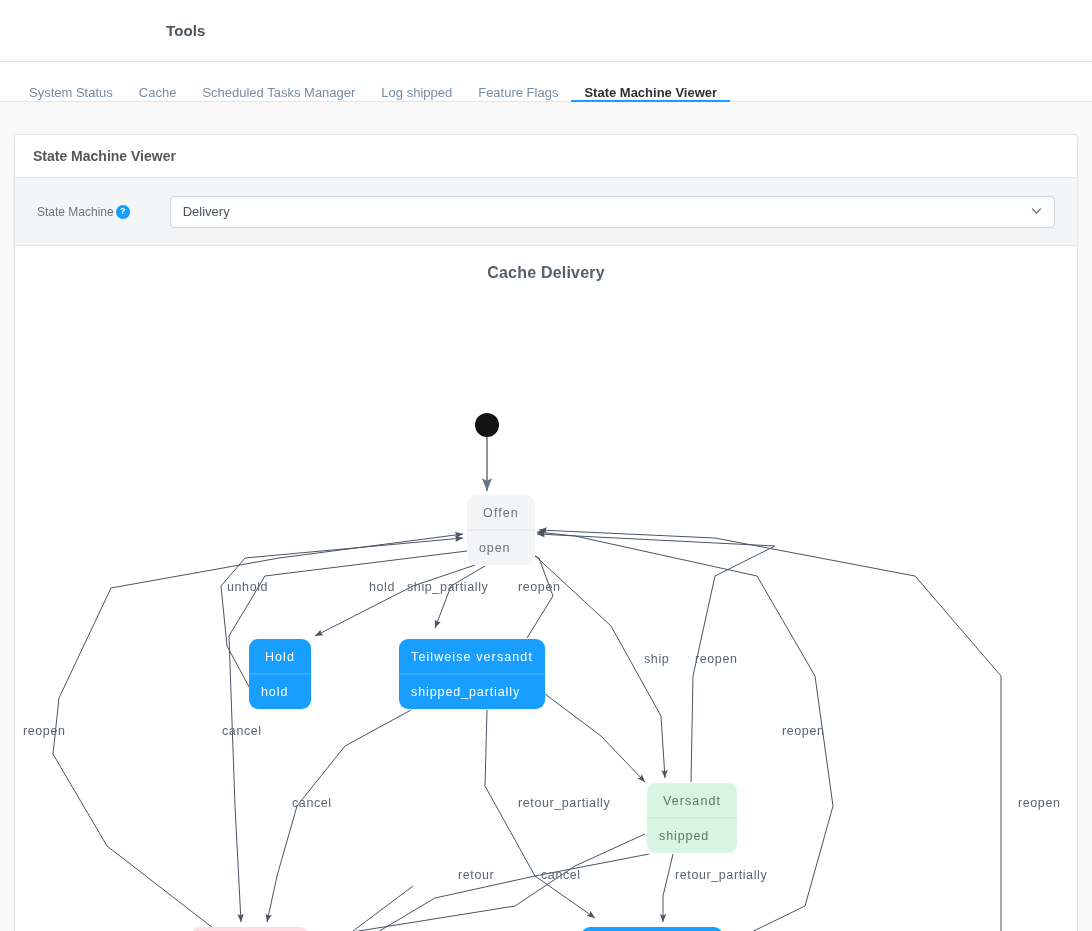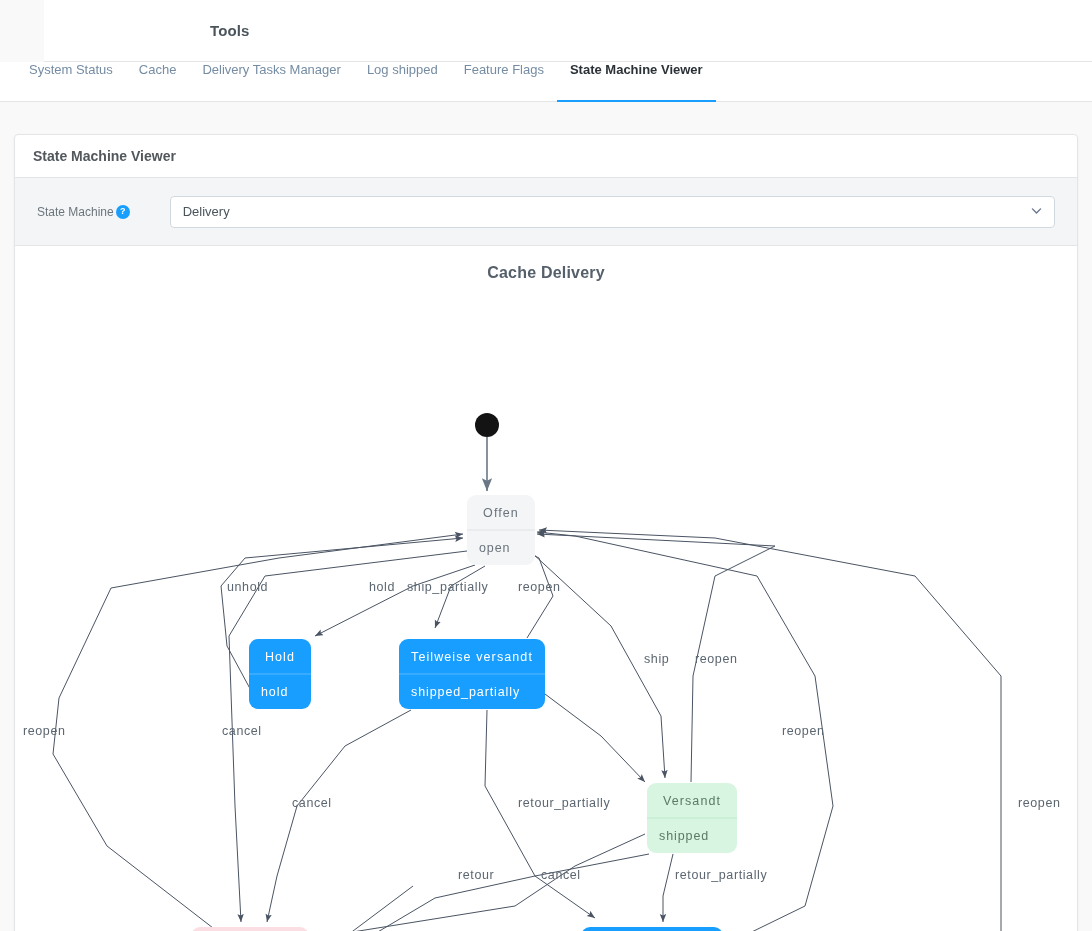--- a/index.html
+++ b/index.html
@@ -11,21 +11,20 @@
     font-family: "Liberation Sans", sans-serif;
     -webkit-font-smoothing: antialiased;
   }
 
   
   .appbar {
     height: 62px;
     background: #ffffff;
     border-bottom: 1px solid #e4e5e7;
     position: relative;
-    margin-left: 44px;
   }
   .appbar-inner {
     height: 100%;
     display: flex;
     align-items: center;
   }
   .app-title {
     margin-left: 166px;
     font-size: 15px;
     font-weight: 700;
@@ -38,21 +37,21 @@
     height: 40px;
     background: #ffffff;
     border-bottom: 1px solid #e4e5e7;
     display: flex;
     align-items: stretch;
     padding-left: 16px;
     position: relative;
   }
   .tab {
     display: flex;
-    align-items: flex-start;
+    align-items: flex-end;
     padding: 0 13px;
     font-size: 13px;
     color: #758ca3;
     white-space: nowrap;
     cursor: pointer;
     position: relative;
     border-bottom: 2px solid transparent;
     margin-bottom: -1px;
   }
   .tab.active {
@@ -193,21 +192,21 @@
 </div>
 
 <div class="tabbar" id="tabbar">
     <div class="tab">
       <span>System Status</span>
     </div>
     <div class="tab">
       <span>Cache</span>
     </div>
     <div class="tab">
-      <span>Delivery Tasks Manager</span>
+      <span>Scheduled Tasks Manager</span>
     </div>
     <div class="tab">
       <span>Log shipped</span>
     </div>
     <div class="tab">
       <span>Feature Flags</span>
     </div>
     <div class="tab active">
       <span>State Machine Viewer</span>
     </div>

